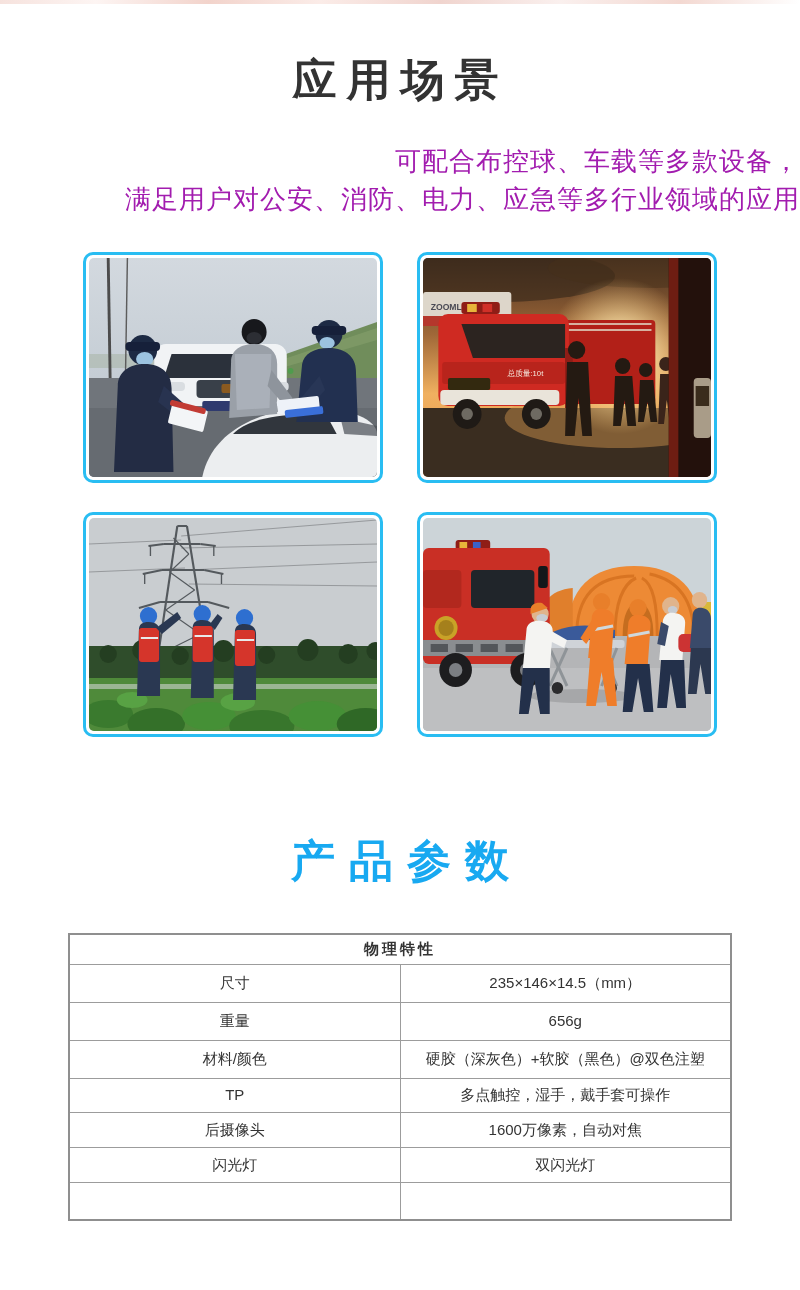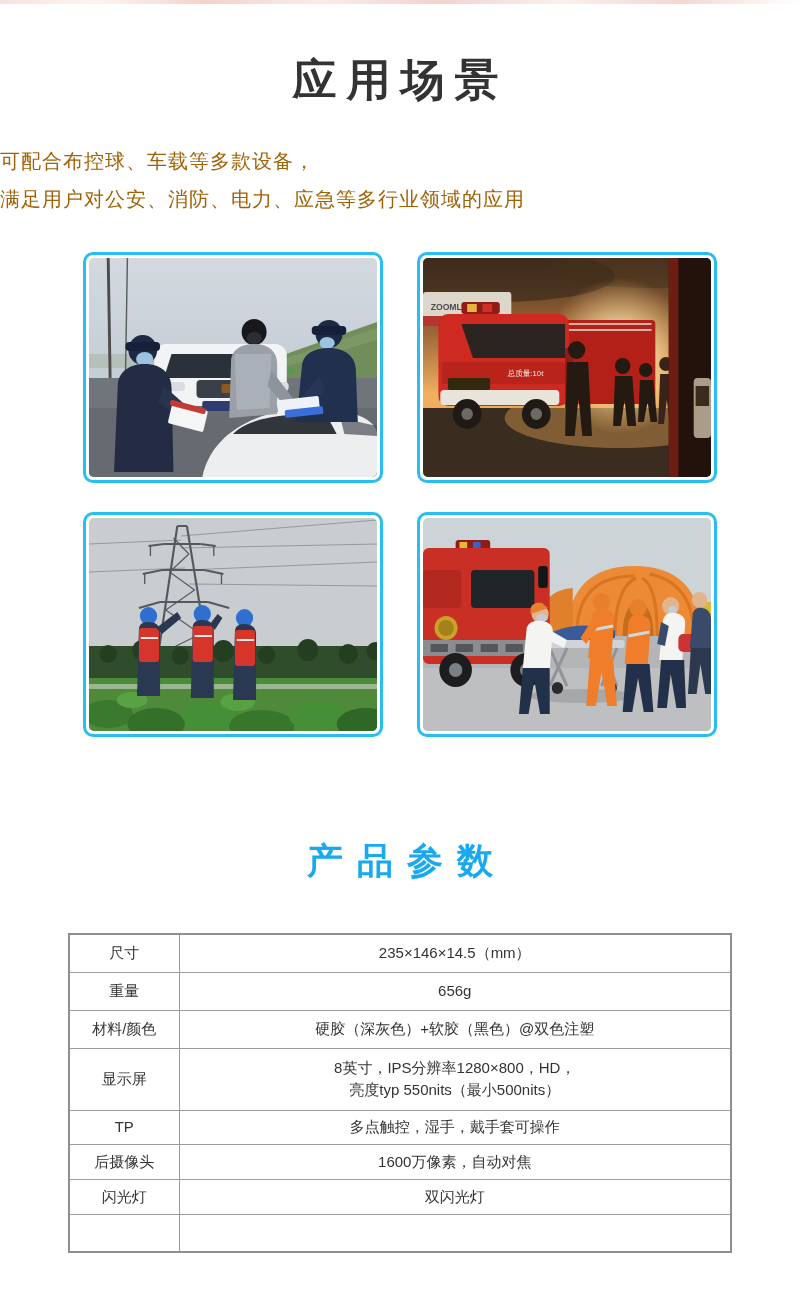--- a/index.html
+++ b/index.html
@@ -9,35 +9,35 @@
     font-family:"Liberation Sans","DejaVu Sans",sans-serif; color:#333;
   }
   .top-strip {
     height:4px; width:800px;
     background:linear-gradient(90deg,#f6e2dd 0%,#fdf5f3 12%,#f2d3cb 26%,#fbece8 40%,#f0d4ce 55%,#faf0ee 70%,#f3d8d1 85%,#ffffff 100%);
   }
   .app-title {
     margin-top:48px; text-align:center; font-size:44px; line-height:56px;
     font-weight:bold; color:#333; letter-spacing:10px; padding-left:1px;
   }
-  .app-sub { text-align:left; font-size:20px; line-height:26px; color:#a16207; letter-spacing:1px; }
+  .app-sub { text-align:right; font-size:26px; line-height:26px; color:#a21caf; letter-spacing:1px; }
   .app-sub.l1 { margin-top:40px; }
   .app-sub.l2 { margin-top:12px; }
   .photo-grid {
     margin:40px 0 0 83px; display:grid;
     grid-template-columns:300px 300px; column-gap:34px; row-gap:29px;
   }
   .photo {
     border:3px solid #29bdf2; border-radius:10px; background:#fff; padding:3px;
   }
   .photo.r1 { height:231px; }
   .photo.r2 { height:225px; }
   .photo svg { display:block; width:100%; height:100%; border-radius:5px; }
   .params-title {
-    margin-top:96px; text-align:center; font-size:36px; line-height:56px;
+    margin-top:96px; text-align:center; font-size:44px; line-height:56px;
     font-weight:bold; color:#18a9f1; letter-spacing:14px; padding-left:14px;
   }
   table.spec {
     margin:44px 0 0 68px; width:664px; border-collapse:collapse; table-layout:fixed;
     border:2px solid #8f8f8f;
   }
   table.spec td, table.spec th {
     border:1px solid #9c9c9c; text-align:center; vertical-align:middle;
     font-size:15px; color:#333; white-space:pre-line; line-height:1.45;
   }
@@ -387,37 +387,35 @@
         </g>
       </g>
     </svg>
   </div>
 </div>
 
 <h2 class="params-title">产品参数</h2>
 
 <table class="spec">
   <tbody>
+      <tr>
+    <th class="spec-header" colspan="2">物理特性</th>
+  </tr>
   <tr class="h38">
     <td class="lbl">尺寸</td>
     <td>235×146×14.5（mm）</td>
   </tr>
   <tr class="h38">
     <td class="lbl">重量</td>
     <td>656g</td>
   </tr>
   <tr class="h38">
     <td class="lbl">材料/颜色</td>
     <td>硬胶（深灰色）+软胶（黑色）@双色注塑</td>
   </tr>
-  <tr class="h62">
-    <td class="lbl">显示屏</td>
-    <td>8英寸，IPS分辨率1280×800，HD，
-亮度typ 550nits（最小500nits）</td>
-  </tr>
   <tr class="h34">
     <td class="lbl">TP</td>
     <td>多点触控，湿手，戴手套可操作</td>
   </tr>
   <tr class="h35">
     <td class="lbl">后摄像头</td>
     <td>1600万像素，自动对焦</td>
   </tr>
   <tr class="h35">
     <td class="lbl">闪光灯</td>

